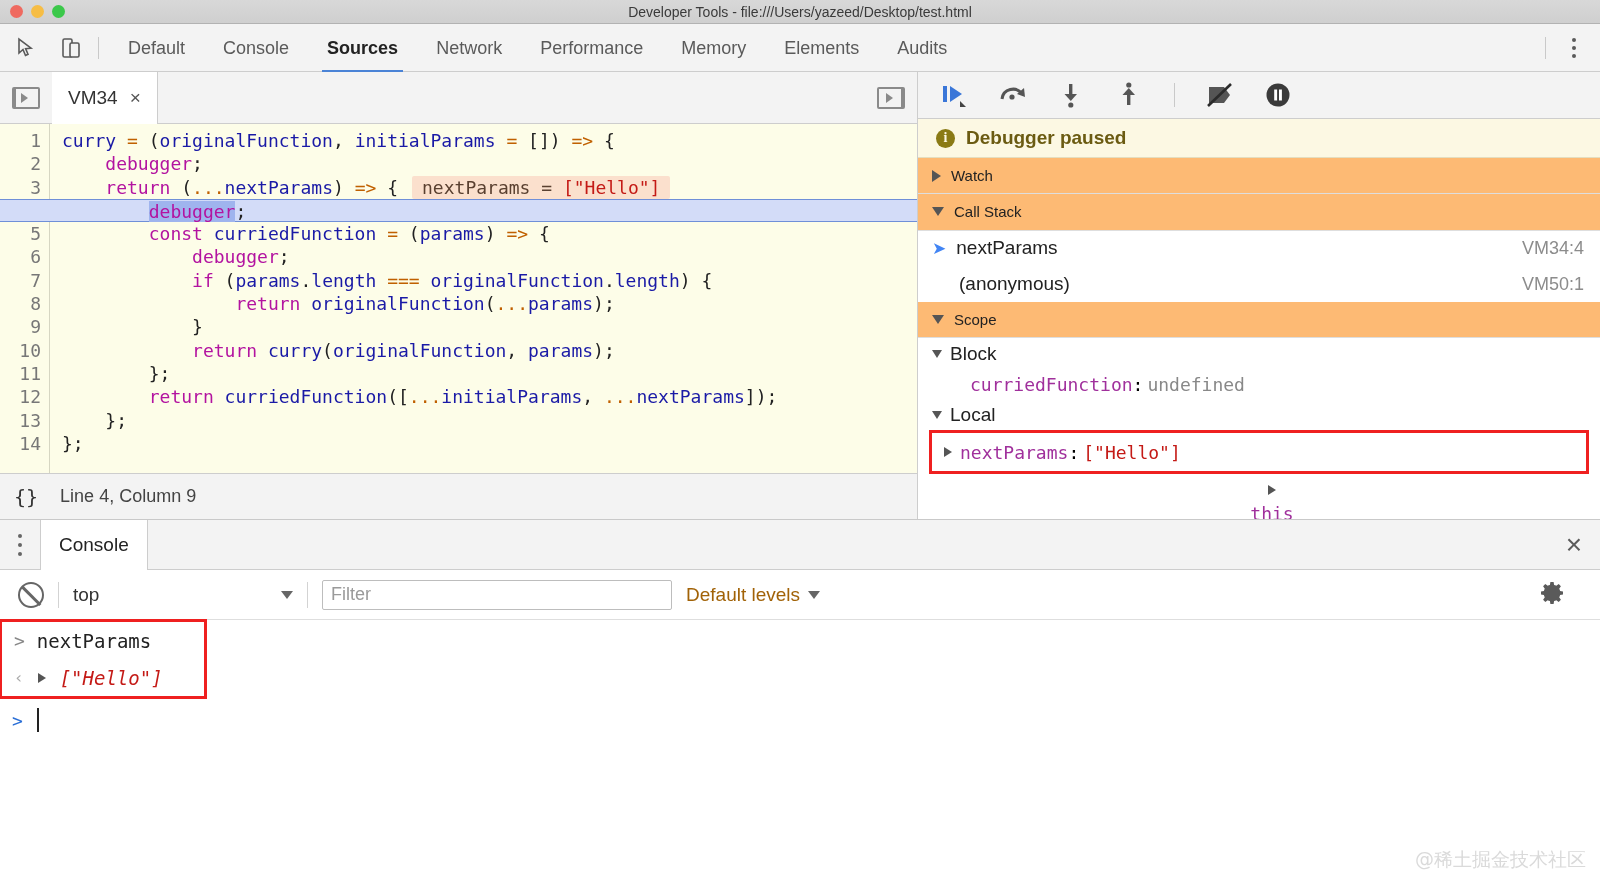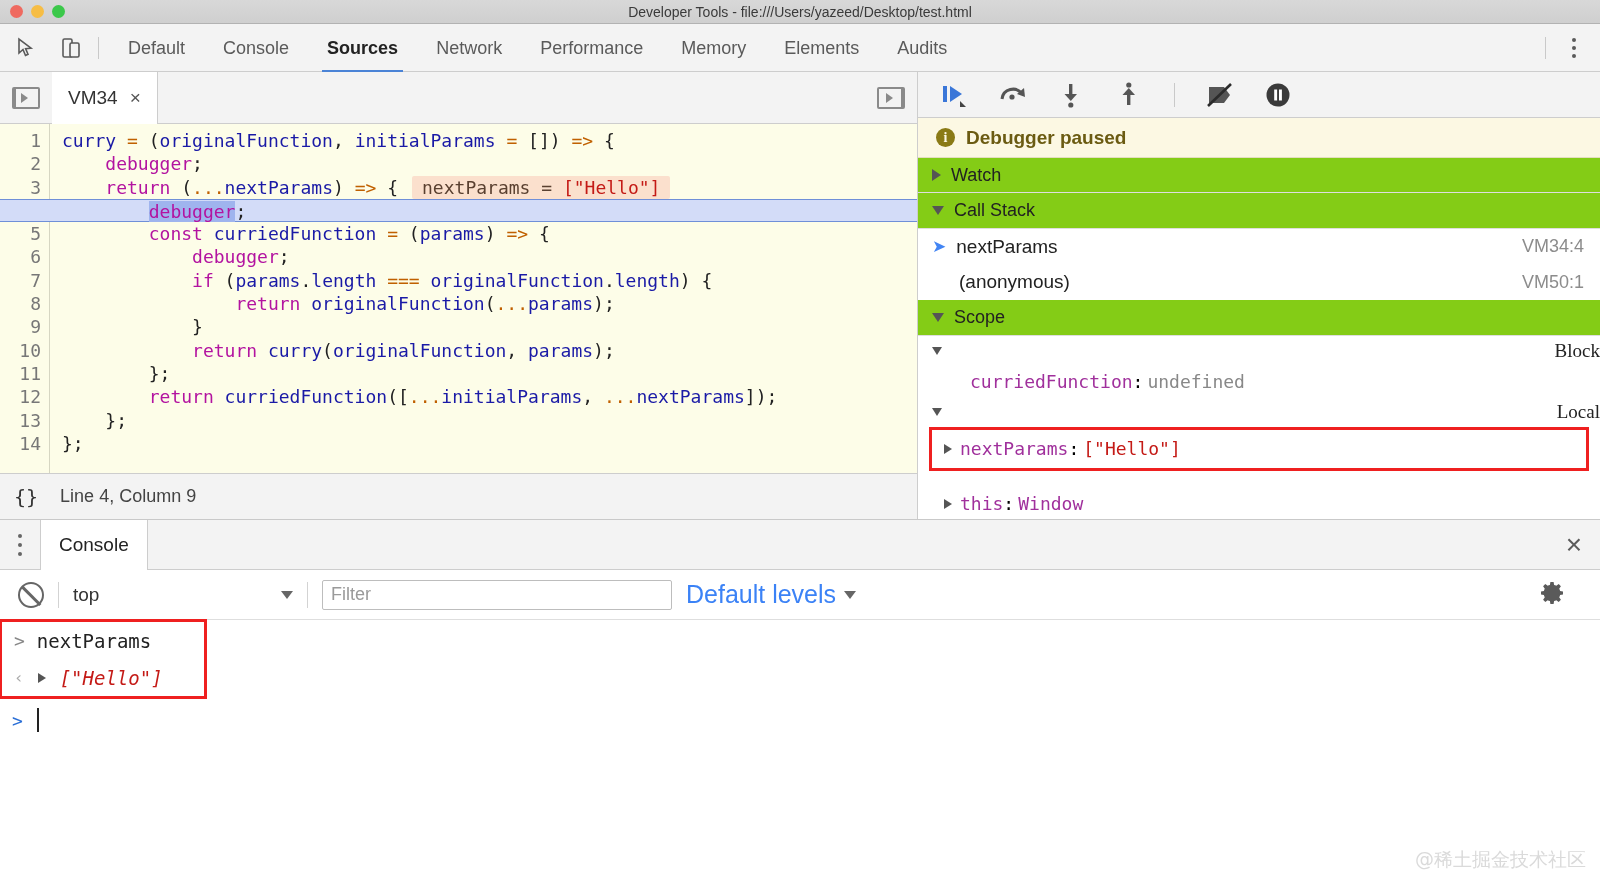--- a/index.html
+++ b/index.html
@@ -143,41 +143,41 @@
     height:44px; display:flex; align-items:center; gap:11px; padding-left:18px;
     font-size:19px; font-weight:bold; color:#6b5b12;
   }
   .info-dot {
     width:19px; height:19px; border-radius:50%; background:#8a7a15; color:#fcf8e3;
     font-size:14px; font-weight:bold; display:flex; align-items:center; justify-content:center;
     font-family:"Liberation Serif", serif;
   }
 
   .sec-header {
-    height:40px; background:#84cc16; border-bottom:1px solid #dedede;
+    height:40px; background:#fdba74; border-bottom:1px solid #dedede;
     display:flex; align-items:center; gap:10px; padding-left:14px;
-    font-size:18px; color:#222; cursor:pointer;
+    font-size:15px; color:#222; cursor:pointer;
   }
   .tri-r { width:0;height:0;border-left:9px solid #555;border-top:6px solid transparent;border-bottom:6px solid transparent; }
   .tri-d { width:0;height:0;border-top:9px solid #555;border-left:6px solid transparent;border-right:6px solid transparent; }
 
   .stack-row {
     height:40px; display:flex; align-items:center; padding-left:14px; padding-right:16px;
     font-size:19px; color:#222; cursor:pointer;
   }
   .stack-row .loc { margin-left:auto; color:#8c8c8c; font-size:18px; }
   .cur-arrow { color:#4285f4; font-size:17px; margin-right:10px; }
   .stack-row .spacer { width:27px; }
 
   .scope-row {
     display:flex; align-items:center; gap:8px;
     font-family:"DejaVu Sans Mono", monospace; font-size:18px;
     height:34px; cursor:pointer;
   }
-  .scope-group { padding-left:14px; color:#222; font-family:Liberation Serif, serif; font-size:19px;justify-content:space-between; }
+  .scope-group { padding-left:14px; color:#222; font-family:Liberation Sans, sans-serif; font-size:19px; }
   .prop-name { color:#a0309c; }
   .prop-val-undef { color:#888; }
   .prop-val-str { color:#c41a16; }
   .tiny-tri { width:0;height:0;border-left:8px solid #555;border-top:5px solid transparent;border-bottom:5px solid transparent; }
   .tiny-tri-d { width:0;height:0;border-top:8px solid #555;border-left:5px solid transparent;border-right:5px solid transparent; }
 
   .annot-box { outline:3px solid #ef2020; }
 
   
   .drawer { border-top:1px solid #c9c9c9; background:#fff; height:363px; display:flex; flex-direction:column; }
@@ -205,21 +205,21 @@
   .fbar-sep { width:1px; height:26px; background:#d3d3d3; }
   .ctx-select { display:flex; align-items:center; width:220px; font-size:19px; color:#333; cursor:pointer; }
   .ctx-select .cv { flex:1; }
   .caret { width:0;height:0;border-top:8px solid #666;border-left:6px solid transparent;border-right:6px solid transparent; }
   .filter-input {
     width:350px; height:30px; border:1px solid #bdbdbd; border-radius:2px;
     font-size:18px; color:#222; padding:0 8px; font-family:"Liberation Sans", sans-serif;
     background:#fff;
   }
   .filter-input::placeholder { color:#9a9a9a; }
-  .levels { display:flex; align-items:center; gap:8px; font-size:25px; color:#3b82f6; cursor:pointer; }
+  .levels { display:flex; align-items:center; gap:8px; font-size:19px; color:#a16207; cursor:pointer; }
   .gear { margin-left:auto; margin-right:16px; cursor:pointer; }
 
   .console-body { flex:1; background:#fff; position:relative; font-family:"DejaVu Sans Mono", monospace; }
   .cmsg { height:37px; display:flex; align-items:center; gap:12px; padding-left:12px; font-size:19px; }
   .cmsg .chev-in { color:#888; font-size:18px; }
   .cmsg .chev-out { color:#aaa; font-size:16px; }
   .cmsg .txt { color:#222; }
   .cmsg .res { color:#c41a16; font-style:italic; }
   .cprompt { height:40px; display:flex; align-items:center; gap:14px; padding-left:12px; font-size:19px; }
   .cprompt .chev { color:#2b6fd6; font-size:18px; }
@@ -412,21 +412,21 @@
 
       <div class="annot-box" style="margin:3px 14px 0 14px;">
         <div class="scope-row" style="padding-left:12px; height:38px;">
           <span class="tiny-tri"></span>
           <span class="prop-name">nextParams</span>
           <span style="margin-left:-8px;">: </span>
           <span class="prop-val-str" style="margin-left:-4px;">["Hello"]</span>
         </div>
       </div>
 
-      <div class="scope-row" style="padding-left:26px; margin-top:21px;">
+      <div class="scope-row" style="padding-left:26px; margin-top:14px;flex-direction:column;">
         <span class="tiny-tri"></span>
         <span class="prop-name">this</span>
         <span style="margin-left:-8px;">: </span>
         <span class="prop-val-undef" style="margin-left:-4px; color:#a0309c;">Window</span>
       </div>
     </div>
   </div>
 
   <div class="drawer">
     <div class="drawer-tabbar">

